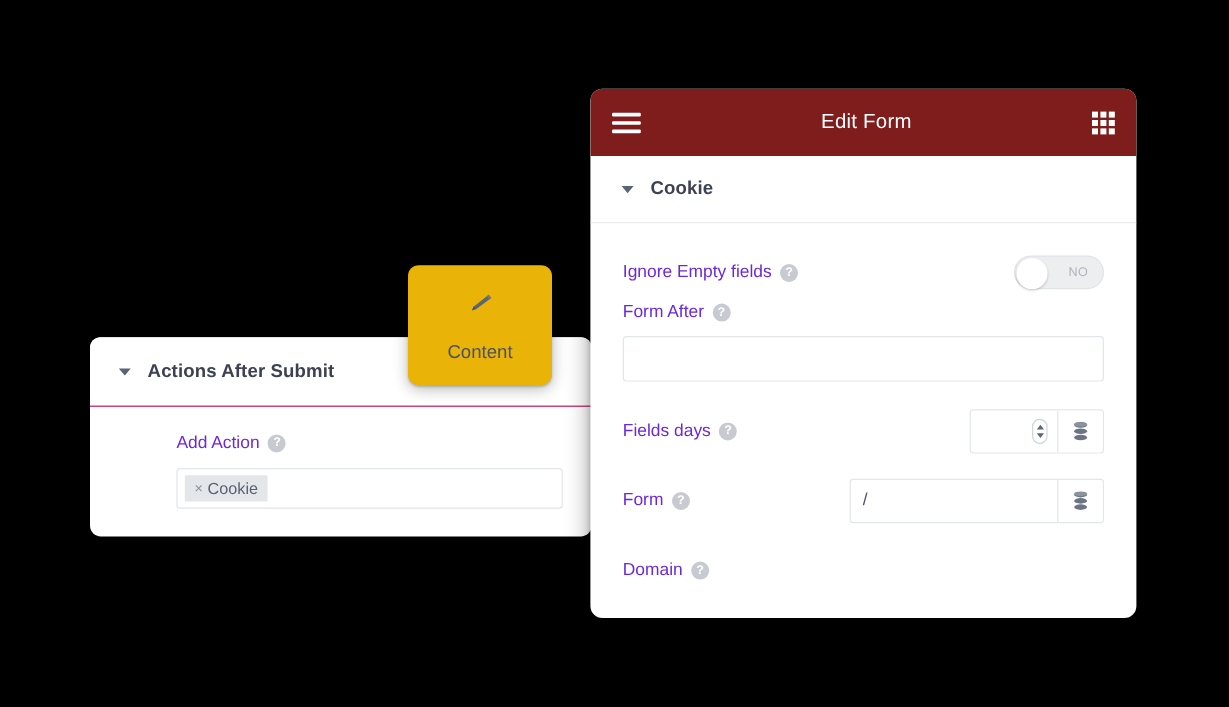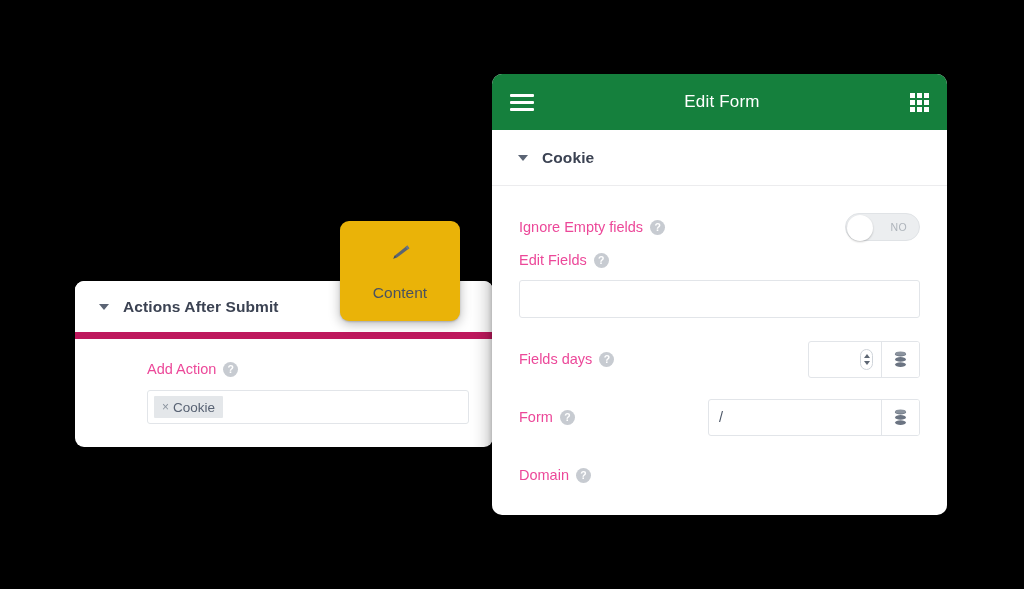--- a/index.html
+++ b/index.html
@@ -24,21 +24,21 @@
     border-radius: 9px;
     box-shadow: 0 3px 14px rgba(0,0,0,0.30), 0 1px 3px rgba(0,0,0,0.20);
     z-index: 1;
     overflow: hidden;
   }
   #left-panel .section-head {
     height: 58px;
     display: flex;
     align-items: center;
     padding: 0 0 0 24px;
-    border-bottom: 7px solid #be185d;
+    border-bottom: 1px solid #be185d;
     background: #fff;
   }
   .caret {
     width: 0; height: 0;
     border-left: 5px solid transparent;
     border-right: 5px solid transparent;
     border-top: 6px solid #5b6474;
     margin-right: 14px;
     flex: 0 0 auto;
   }
@@ -50,21 +50,21 @@
   }
   #left-panel .body { padding: 22px 24px 0 24px; margin-left: 48px; }
   .field-label-row {
     display: flex;
     align-items: center;
     gap: 7px;
     margin-bottom: 13px;
   }
   .field-label {
     font-size: 14.5px;
-    color: #ec4899;
+    color: #6d28d9;
   }
   .help-icon {
     width: 15px; height: 15px;
     border-radius: 50%;
     background: #c7cbd1;
     color: #ffffff;
     font-size: 10.5px;
     font-weight: bold;
     line-height: 15px;
     text-align: center;
@@ -124,21 +124,21 @@
     width: 455px;
     height: 441px;
     background: #ffffff;
     border-radius: 10px;
     box-shadow: 0 5px 20px rgba(0,0,0,0.38), 0 2px 5px rgba(0,0,0,0.22);
     z-index: 3;
     overflow: hidden;
   }
   #panel-header {
     height: 56px;
-    background: #15803d;
+    background: #7f1d1d;
     display: flex;
     align-items: center;
     justify-content: space-between;
     padding: 0 18px;
   }
   #panel-header .title {
     font-size: 17px;
     color: #ffffff;
     font-weight: normal;
     letter-spacing: 0.2px;
@@ -338,21 +338,21 @@
         <span class="help-icon">?</span>
       </span>
       <span class="toggle">
         <span class="knob"></span>
         <span class="tg-text">NO</span>
       </span>
     </div>
 
     <div style="margin-bottom:22px;">
       <div class="field-label-row" style="margin-bottom:0;">
-        <span class="field-label">Edit Fields</span>
+        <span class="field-label">Form After</span>
         <span class="help-icon">?</span>
       </div>
       <input class="wide-input" type="text" value="" style="">
     </div>
 
     <div class="row" style="margin-bottom:20px;">
       <span class="row-label">
         <span class="field-label">Fields days</span>
         <span class="help-icon">?</span>
       </span>

